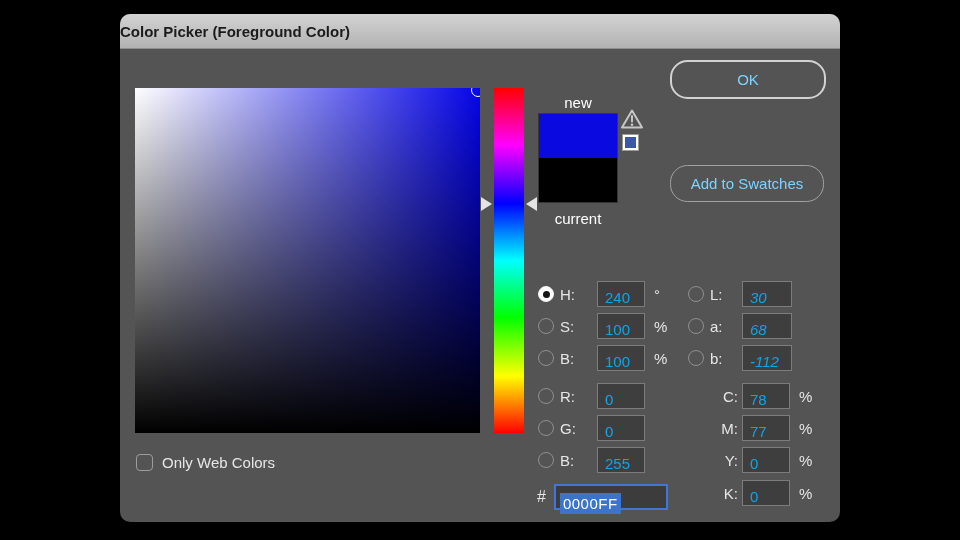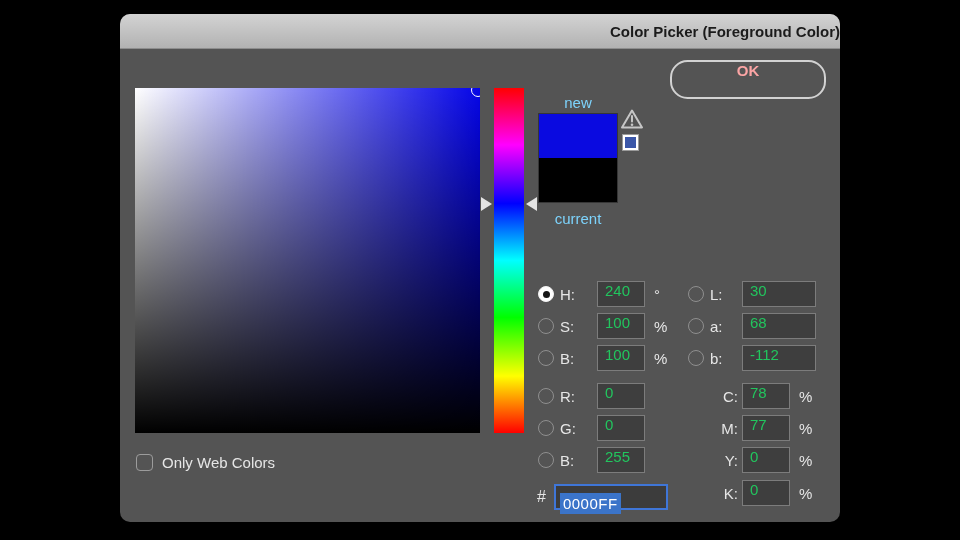--- a/index.html
+++ b/index.html
@@ -9,21 +9,21 @@
     -webkit-font-smoothing:antialiased;
   }
   .dialog{
     position:absolute;left:120px;top:14px;width:720px;height:508px;
     background:#545454;border-radius:10px;overflow:hidden;
   }
   .titlebar{
     position:absolute;left:0;top:0;width:720px;height:34px;
     background:linear-gradient(#d3d3d3,#b2b2b2);
     border-bottom:1px solid #8d8d8d;
-    display:flex;align-items:center;justify-content:flex-end;
+    display:flex;align-items:center;justify-content:flex-start;
   }
   .titlebar .title{font-size:15px;font-weight:600;color:#1b1b1b;}
 
   
   .colorfield{
     position:absolute;left:15px;top:74px;width:345px;height:345px;
     background:
       linear-gradient(to bottom, rgba(0,0,0,0) 0%, #000 100%),
       linear-gradient(to right, #fff 0%, rgba(255,255,255,0) 100%),
       #0505e8;
@@ -46,63 +46,63 @@
     border-top:7px solid transparent;border-bottom:7px solid transparent;
     border-left:11px solid #e4e4e4;
   }
   .hue-arrow-right{
     position:absolute;left:406px;top:183px;width:0;height:0;
     border-top:7px solid transparent;border-bottom:7px solid transparent;
     border-right:11px solid #e4e4e4;
   }
 
   
-  .swatch-label{position:absolute;width:80px;text-align:center;font-size:15px;color:#7dd3fc;}
+  .swatch-label{position:absolute;width:80px;text-align:center;font-size:15px;color:#ffffff;}
   .swatch-stack{
     position:absolute;left:418px;top:99px;width:80px;height:90px;
     border:1px solid rgba(0,0,0,0.35);box-sizing:border-box;
   }
   .swatch-half{width:100%;height:50%;}
 
   .warn-icon{position:absolute;left:500px;top:94px;}
   .cube-icon{
     position:absolute;left:502px;top:120px;width:17px;height:17px;
     background:#fff;border:1px solid #9a9a9a;box-sizing:border-box;padding:2px;
   }
   .cube-fill{width:100%;height:100%;}
 
   
   .btn{
     position:absolute;left:550px;width:152px;height:35px;
     border:1px solid #a2a2a2;border-radius:17.5px;background:transparent;
-    color:#fca5a5;font-size:15px;font-weight:700;
-    display:flex;align-items:flex-start;justify-content:center;cursor:default;
+    color:#7dd3fc;font-size:15px;font-weight:400;
+    display:flex;align-items:center;justify-content:center;cursor:default;
     font-family:"Liberation Sans","DejaVu Sans",sans-serif;
   }
   .btn.default{border:2px solid #d2d2d2;}
 
   
   .row{position:absolute;height:26px;display:flex;align-items:center;}
   .radio{
     width:16px;height:16px;border:1.5px solid #8f8f8f;border-radius:50%;
     box-sizing:border-box;margin-right:6px;flex:none;position:relative;
   }
   .radio.selected{border-color:#f2f2f2;background:#fff;}
   .radio.selected::after{
     content:"";position:absolute;left:50%;top:50%;width:7px;height:7px;margin:-3.5px 0 0 -3.5px;
     background:#161616;border-radius:50%;
   }
   .lbl{width:37px;font-size:15px;color:#e6e6e6;}
   .lbl2{width:32px;font-size:15px;color:#e6e6e6;}
   .lblc{width:50px;text-align:right;font-size:15px;color:#e6e6e6;margin-right:4px;}
   .numbox{
     background:#3e3e3e;border:1px solid #7c7c7c;box-sizing:border-box;height:26px;
-    display:flex;align-items:flex-start;padding-left:7px;font-size:15px;color:#22c55e;
-  }
-  .w48{width:48px;} .w58{width:74px;}
+    display:flex;align-items:flex-end;padding-left:7px;font-size:15px;color:#0ea5e9;
+  }
+  .w48{width:48px;} .w58{width:50px;font-style:italic;}
   .unit{margin-left:9px;font-size:15px;color:#e6e6e6;}
 
   
   .hex-hash{font-size:16px;color:#e6e6e6;margin-right:8px;}
   .hexbox{
     width:114px;height:26px;background:#3c3c3c;border:2px solid #3f76d8;box-sizing:border-box;
     display:flex;align-items:center;padding-left:4px;
   }
   .hex-sel{
     background:#3b74c9;color:#fff;font-size:15px;letter-spacing:0.5px;padding:2px 3px;margin-top:12px;
@@ -147,20 +147,23 @@
       <circle cx="12" cy="16.8" r="1.3" fill="#c6c6c6"></circle>
     </svg>
   </div>
   <div class="cube-icon">
     <div class="cube-fill" style="background: rgb(59, 87, 168);"></div>
   </div>
 
   <div class="btn default" style="top:46px;">
     <span>OK</span>
   </div>
+  <div class="btn" style="top:151px;">
+    <span>Add to Swatches</span>
+  </div>
 
   <div class="row" style="left:418px;top:267px;">
     <span class="radio selected"></span>
     <span class="lbl">H:</span>
     <span class="numbox w48">
         <span>240</span>
       </span>
     <span class="unit">°</span>
   </div>
   <div class="row" style="left:418px;top:299px;">

